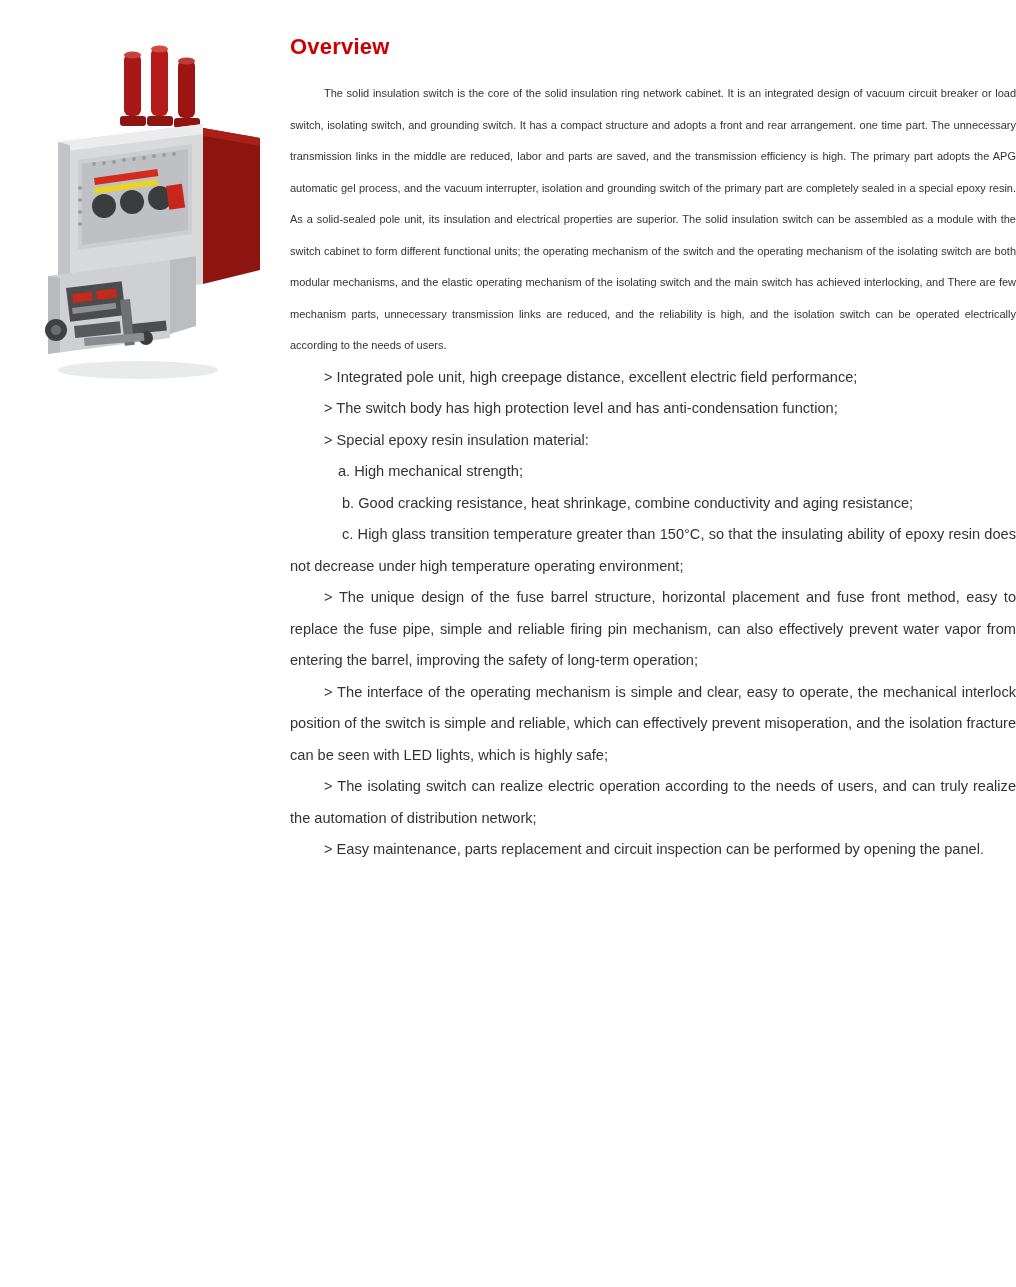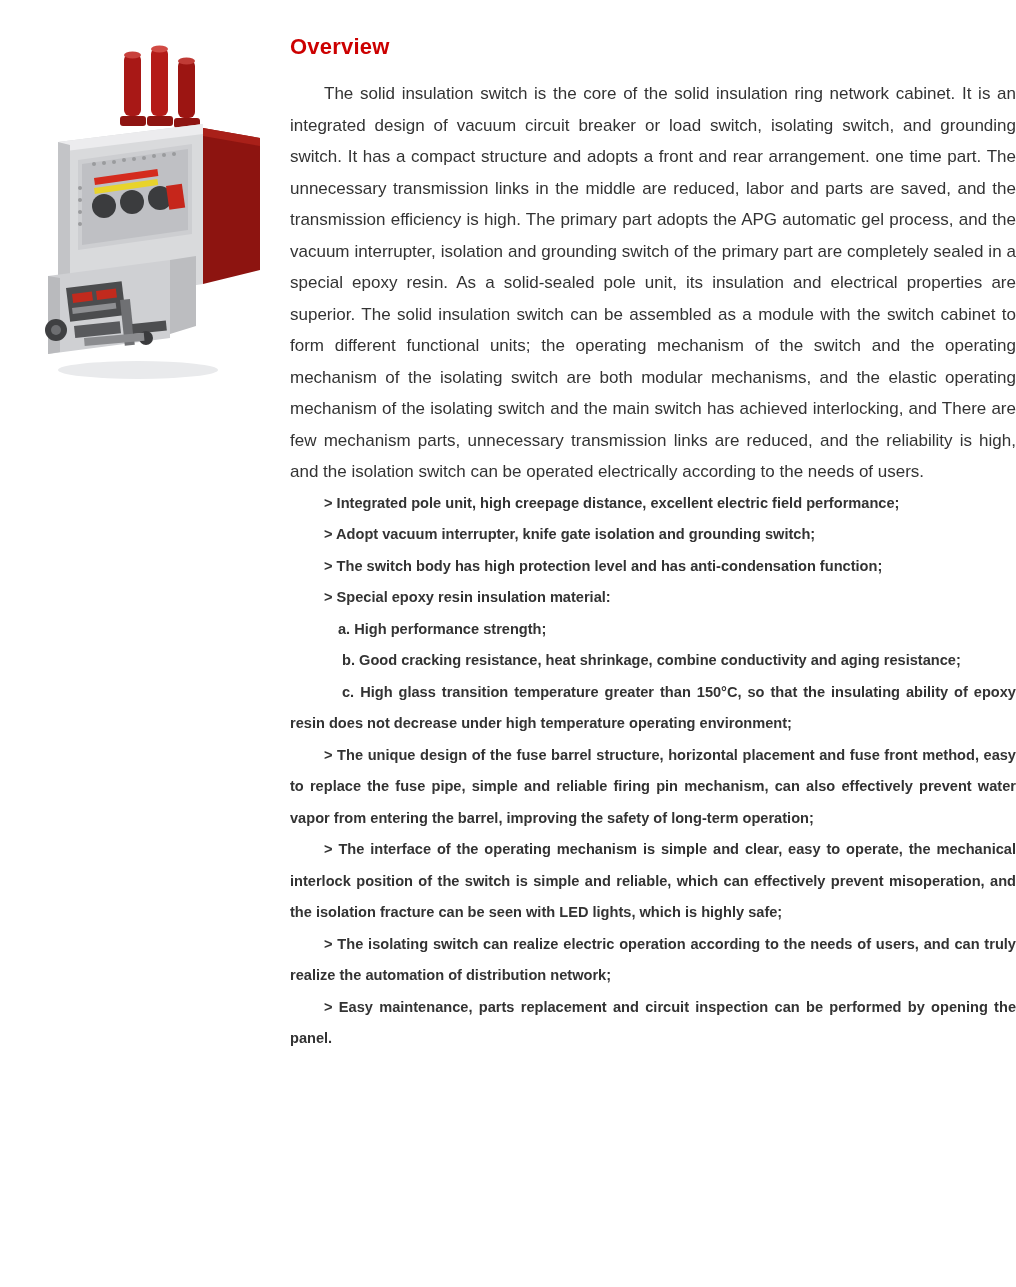--- a/index.html
+++ b/index.html
@@ -43,38 +43,37 @@
     box-sizing: border-box;
   }
   h1.section-title {
     color: #cc0000;
     font-size: 22px;
     font-weight: bold;
     margin: 0 0 18px 0;
     letter-spacing: 0.2px;
   }
   p.body-par {
-    font-size: 17px;
+    font-size: 11px;
     line-height: 31.5px;
     text-align: justify;
     text-justify: inter-word;
     margin: 0;
     color: #333333;
   }
   p.body-par.indent {
     text-indent: 34px;
   }
   p.bullet {
     font-size: 14.6px;
     line-height: 31.5px;
     text-align: justify;
     margin: 0;
     text-indent: 34px;
     color: #333333;
-    font-weight: bold;
   }
   p.bullet.sub {
     text-indent: 48px;
   }
   p.bullet.sub2 {
     text-indent: 52px;
   }
 </style>
 </head>
 <body>
@@ -155,24 +154,23 @@
       </svg>
     </div>
   </div>
 
   <div class="text-col">
     <h1 class="section-title">Overview</h1>
 
     <p class="body-par indent">The solid insulation switch is the core of the solid insulation ring network cabinet. It is an integrated design of vacuum circuit breaker or load switch, isolating switch, and grounding switch. It has a compact structure and adopts a front and rear arrangement. one time part. The unnecessary transmission links in the middle are reduced, labor and parts are saved, and the transmission efficiency is high. The primary part adopts the APG automatic gel process, and the vacuum interrupter, isolation and grounding switch of the primary part are completely sealed in a special epoxy resin. As a solid-sealed pole unit, its insulation and electrical properties are superior. The solid insulation switch can be assembled as a module with the switch cabinet to form different functional units; the operating mechanism of the switch and the operating mechanism of the isolating switch are both modular mechanisms, and the elastic operating mechanism of the isolating switch and the main switch has achieved interlocking, and There are few mechanism parts, unnecessary transmission links are reduced, and the reliability is high, and the isolation switch can be operated electrically according to the needs of users.</p>
 
     <p class="bullet">&gt; Integrated pole unit, high creepage distance, excellent electric field performance;</p>
-    <p class="bullet">&gt; Adopt vacuum interrupter, knife gate isolation and grounding switch;</p>
     <p class="bullet">&gt; The switch body has high protection level and has anti-condensation function;</p>
     <p class="bullet">&gt; Special epoxy resin insulation material:</p>
-    <p class="bullet sub">a. High performance strength;</p>
+    <p class="bullet sub">a. High mechanical strength;</p>
     <p class="bullet sub2">b. Good cracking resistance, heat shrinkage, combine conductivity and aging resistance;</p>
     <p class="bullet sub2">c. High glass transition temperature greater than 150°C, so that the insulating ability of epoxy resin does not decrease under high temperature operating environment;</p>
     <p class="bullet">&gt; The unique design of the fuse barrel structure, horizontal placement and fuse front method, easy to replace the fuse pipe, simple and reliable firing pin mechanism, can also effectively prevent water vapor from entering the barrel, improving the safety of long-term operation;</p>
     <p class="bullet">&gt; The interface of the operating mechanism is simple and clear, easy to operate, the mechanical interlock position of the switch is simple and reliable, which can effectively prevent misoperation, and the isolation fracture can be seen with LED lights, which is highly safe;</p>
     <p class="bullet">&gt; The isolating switch can realize electric operation according to the needs of users, and can truly realize the automation of distribution network;</p>
     <p class="bullet">&gt; Easy maintenance, parts replacement and circuit inspection can be performed by opening the panel.</p>
   </div>
 
 </div>
 

